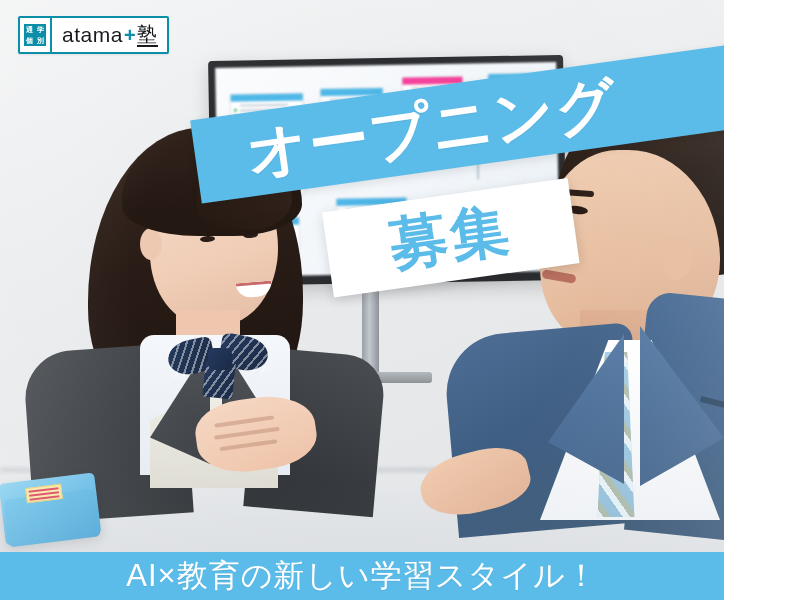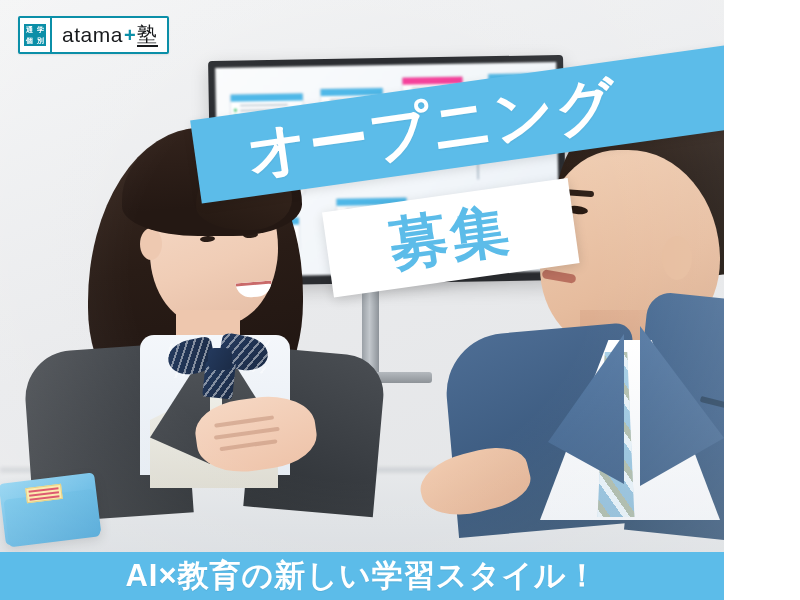--- a/index.html
+++ b/index.html
@@ -344,21 +344,21 @@
   }
 
   
   .bottom-bar{
     position:absolute;left:0;right:0;bottom:0;height:48px;
     background:#5cbce9;
     display:flex;align-items:center;justify-content:center;
     z-index:26;
   }
   .bottom-bar span{
-    color:#ffffff;font-size:31px;font-weight:700;letter-spacing:1px;
+    color:#ffffff;font-size:31px;font-weight:400;letter-spacing:1px;
     white-space:nowrap;
     text-shadow:0 1px 1px rgba(0,0,0,.07);
   }
 </style>
 </head>
 <body>
 
 <div id="poster">
 
   <div class="photo">

